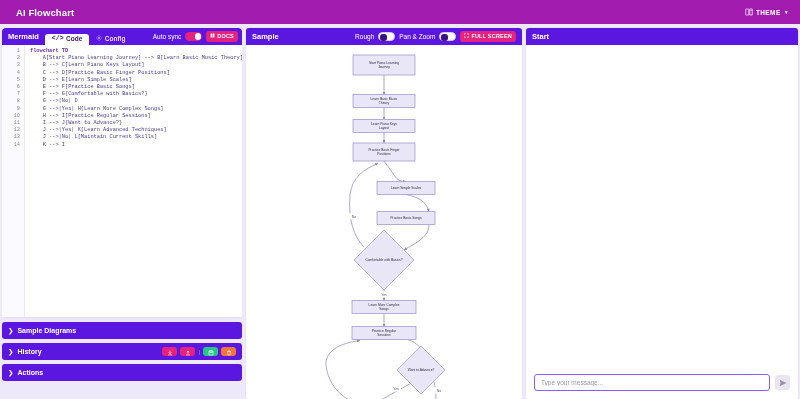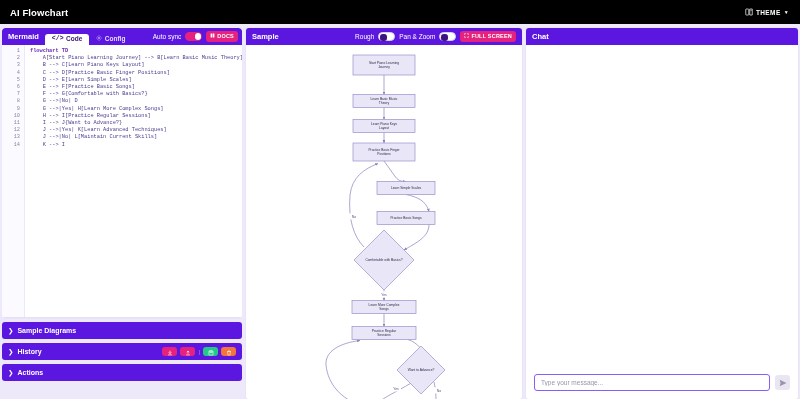--- a/index.html
+++ b/index.html
@@ -6,23 +6,23 @@
   html, body {
     width: 800px; height: 399px;
     background: #ede9fb;
     font-family: "Liberation Sans", sans-serif;
     overflow: hidden;
   }
 
   
   #app-bar {
     height: 24px;
-    background: #000000;
+    background: #a21caf;
     display: flex; align-items: center;
-    padding: 0 10px;
+    padding: 0 16px;
     position: relative;
   }
   #app-title {
     color: #ffffff;
     font-size: 9.5px;
     font-weight: bold;
     letter-spacing: .1px;
   }
   #theme-button {
     position: absolute; right: 8px; top: 50%;
@@ -441,21 +441,21 @@
             <rect x="165" y="360" width="62" height="12" fill="#e8e6f7" stroke="#9a90c8" stroke-width="0.7"></rect>
             <text x="196" y="365.09999999999997" text-anchor="middle" font-size="3.3" fill="#2f2b45" font-family="Liberation Sans, sans-serif">Maintain Current</text>
             <text x="196" y="369.29999999999995" text-anchor="middle" font-size="3.3" fill="#2f2b45" font-family="Liberation Sans, sans-serif">Skills</text>
           </g>
         </svg>
     </div>
   </div>
 
   <div class="panel" id="chat-panel">
     <div class="panel-head">
-      <span class="panel-head-title">Chat</span>
+      <span class="panel-head-title">Start</span>
     </div>
     <div id="chat-body"></div>
     <div id="chat-input-row">
       <input id="chat-input" type="text" placeholder="Type your message..." style="">
       <button id="send-button">
         <span>
           <svg width="8" height="8" viewBox="0 0 16 16" fill="#9a95a8">
             <path d="M1.5 14.5L15 8 1.5 1.5 3 8z"></path>
           </svg>
         </span>

